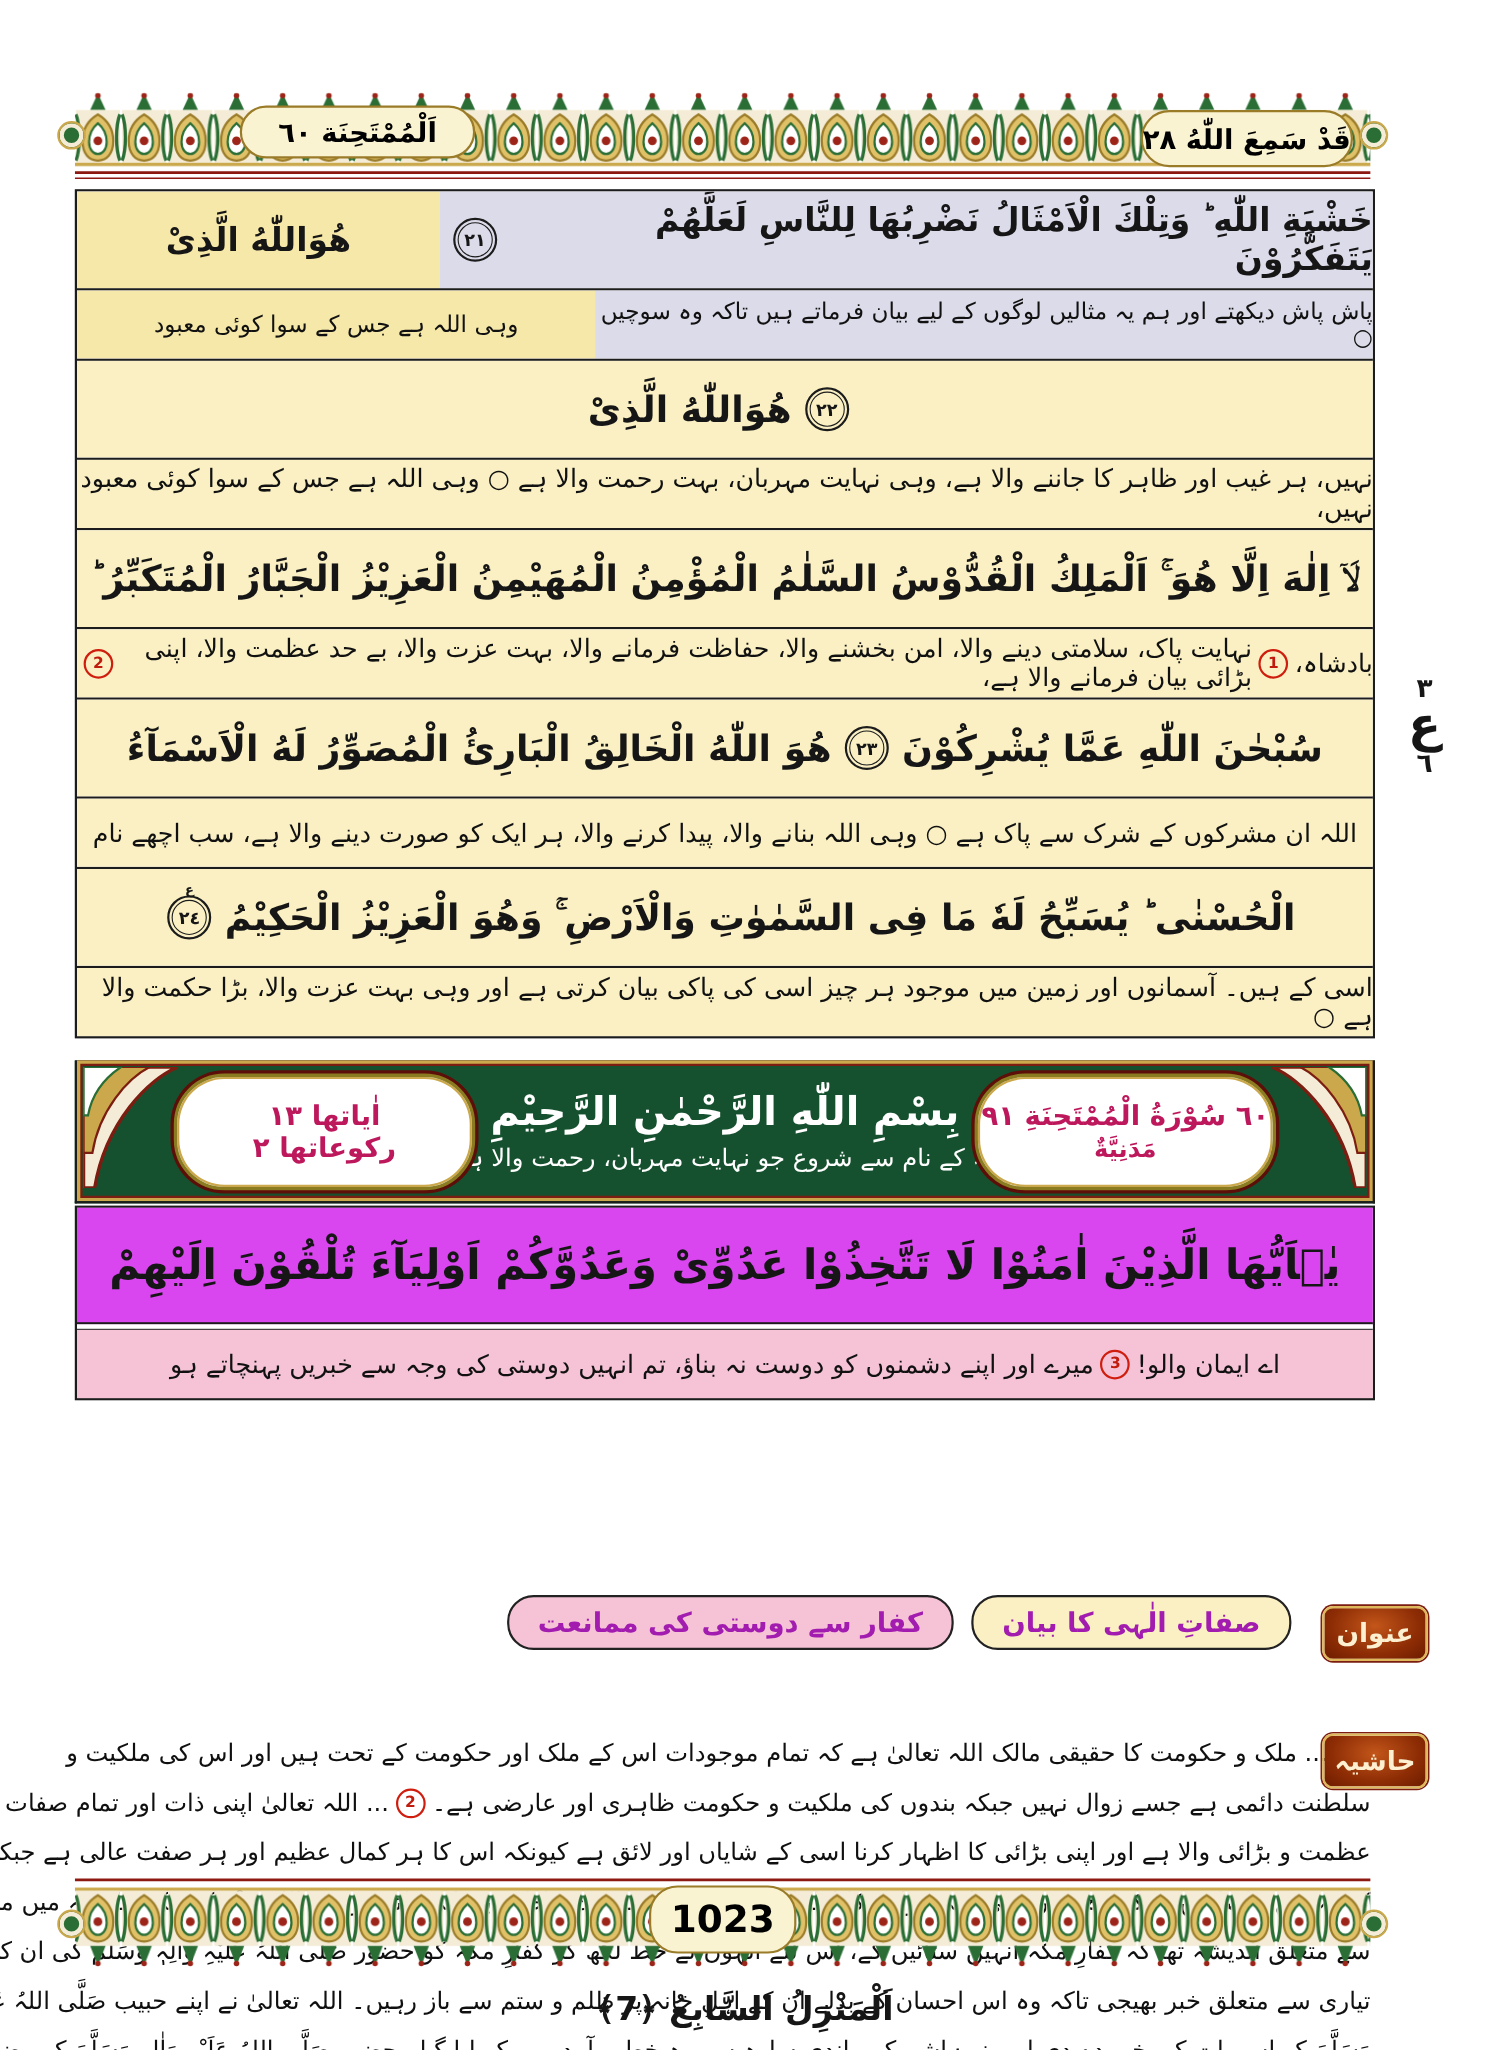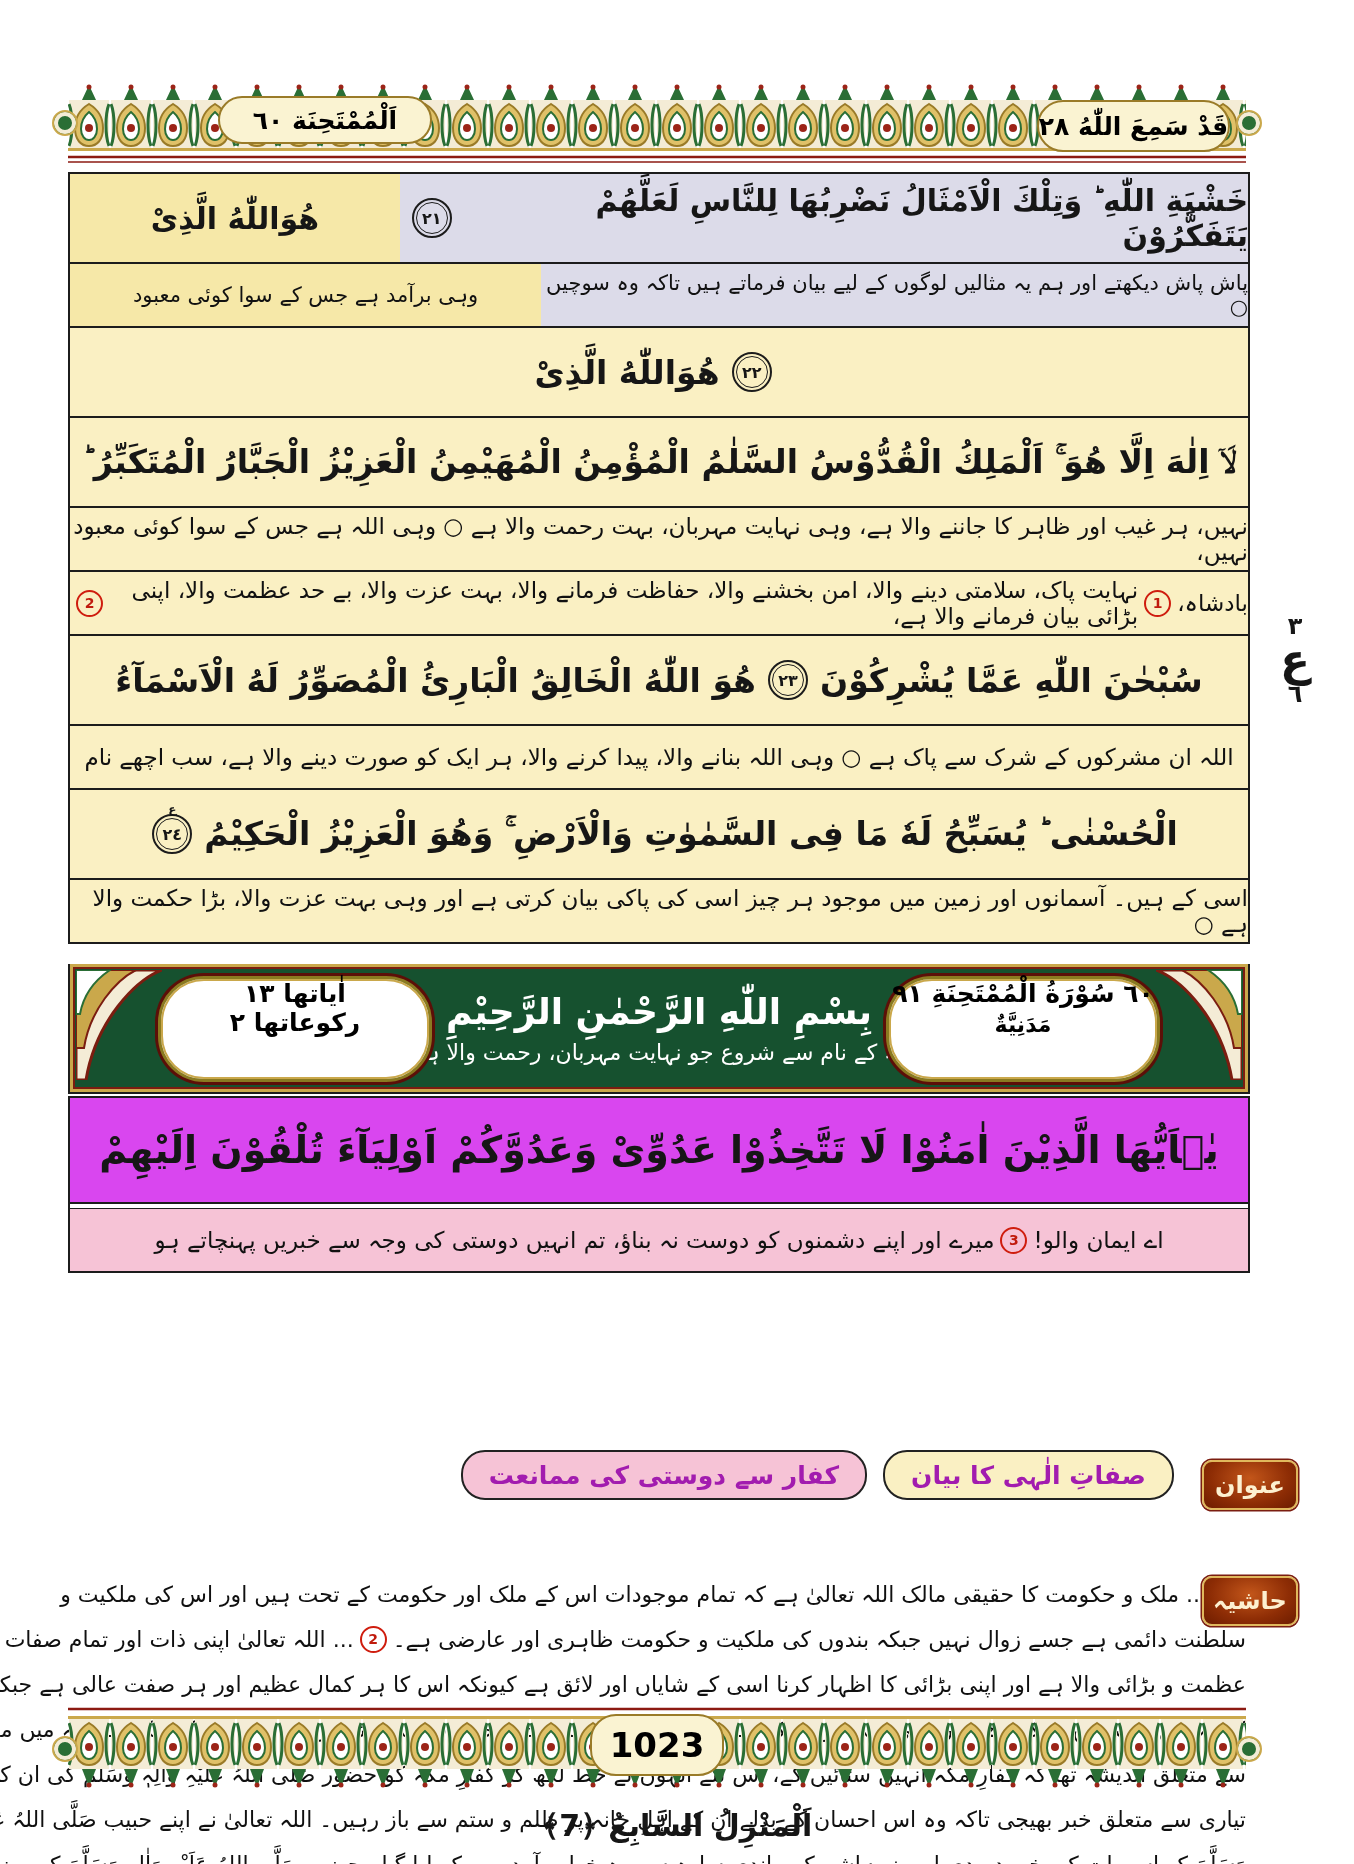--- a/index.html
+++ b/index.html
@@ -38,22 +38,22 @@
        width:23px;height:23px;border:2px solid #cf1d0e;border-radius:50%;
        color:#c01b0d;font-size:14px;font-weight:bold;margin:0 6px;vertical-align:3px;
        font-family:"DejaVu Sans",sans-serif;background:transparent;flex:0 0 auto;}
 
   
   .surah-band{position:relative;height:128px;background:#16512f;border:2px solid #1c1c1c;
               border-top:none;box-shadow:inset 0 0 0 3px #caa84b, inset 0 0 0 5px #7b1d10;
               display:flex;align-items:center;justify-content:center;overflow:hidden;}
   .g-cart{position:absolute;top:12px;height:100px;background:#ffffff;border:3px solid #8a7a20;
           border-radius:46px;box-shadow:0 0 0 3px #5c0f08, inset 0 0 0 2px #caa84b;
-          display:flex;flex-direction:column;align-items:center;
-          direction:rtl;color:#000000;z-index:3;}
+          display:flex;flex-direction:column;align-items:center;justify-content:center;
+          direction:rtl;color:#be185d;z-index:3;}
   .g-center{position:relative;z-index:2;display:flex;flex-direction:column;align-items:center;
             color:#fff;direction:rtl;}
   .corner{position:absolute;width:86px;height:110px;z-index:1;}
 
   
   .pink-block{border:2.5px solid #1c1c1c;background:#fff;}
   .pink-ar{height:104px;display:flex;align-items:center;justify-content:center;direction:rtl;
            background:#d946ef;font-size:38px;font-weight:bold;color:#161616;
            border-bottom:2px solid #1c1c1c;}
   .pink-gap{height:4px;background:#fff;border-bottom:1.5px solid #1c1c1c;}
@@ -138,42 +138,42 @@
       <div class="seg bg-hl" style="flex:1;">
         <span>هُوَاللّٰهُ الَّذِىْ</span>
       </div>
     </div>
 
     <div class="vrow row-ur fs21">
       <div class="seg bg-lav" style="flex:0 0 60%;">
         <span>پاش پاش دیکھتے اور ہم یہ مثالیں لوگوں کے لیے بیان فرماتے ہیں تاکہ وہ سوچیں ○</span>
       </div>
       <div class="seg bg-hl" style="flex:1;">
-        <span>وہی برآمد ہے جس کے سوا کوئی معبود</span>
+        <span>وہی اللہ ہے جس کے سوا کوئی معبود</span>
       </div>
     </div>
 
     <div class="vrow row-ar">
       <div class="seg bg-cream" style="flex:1;">
         <span class="aya">
             <span>٢٢</span>
           </span>
         <span>هُوَاللّٰهُ الَّذِىْ</span>
       </div>
     </div>
 
+    <div class="vrow row-ur">
+      <div class="seg bg-cream" style="flex:1;">
+        <span>نہیں، ہر غیب اور ظاہر کا جاننے والا ہے، وہی نہایت مہربان، بہت رحمت والا ہے ○ وہی اللہ ہے جس کے سوا کوئی معبود نہیں،</span>
+      </div>
+    </div>
+
     <div class="vrow row-ar">
       <div class="seg bg-cream" style="flex:1;">
         <span>لَاۤ اِلٰهَ اِلَّا هُوَ ۚ اَلْمَلِكُ الْقُدُّوْسُ السَّلٰمُ الْمُؤْمِنُ الْمُهَيْمِنُ الْعَزِيْزُ الْجَبَّارُ الْمُتَكَبِّرُ ؕ</span>
-      </div>
-    </div>
-
-    <div class="vrow row-ur">
-      <div class="seg bg-cream" style="flex:1;">
-        <span>نہیں، ہر غیب اور ظاہر کا جاننے والا ہے، وہی نہایت مہربان، بہت رحمت والا ہے ○ وہی اللہ ہے جس کے سوا کوئی معبود نہیں،</span>
       </div>
     </div>
 
     <div class="vrow row-ur">
       <div class="seg bg-cream" style="flex:1;">
         <span>بادشاہ،</span>
         <span class="fnc">1</span>
         <span>نہایت پاک، سلامتی دینے والا، امن بخشنے والا، حفاظت فرمانے والا، بہت عزت والا، بے حد عظمت والا، اپنی بڑائی بیان فرمانے والا ہے،</span>
         <span class="fnc">2</span>
       </div>

